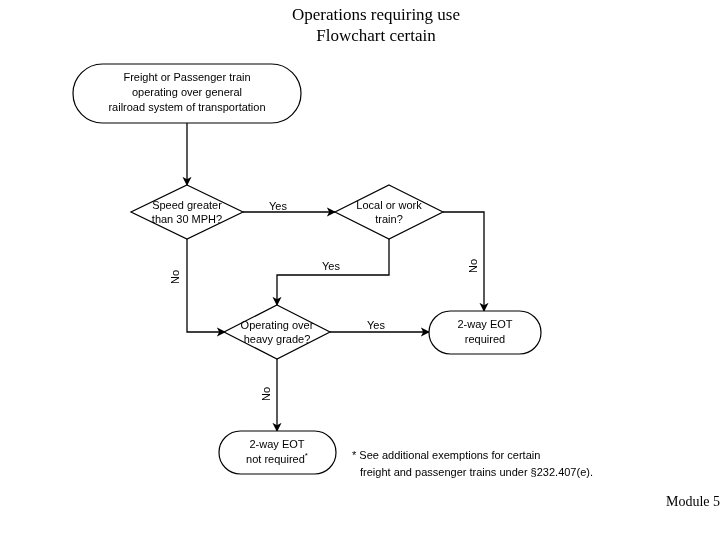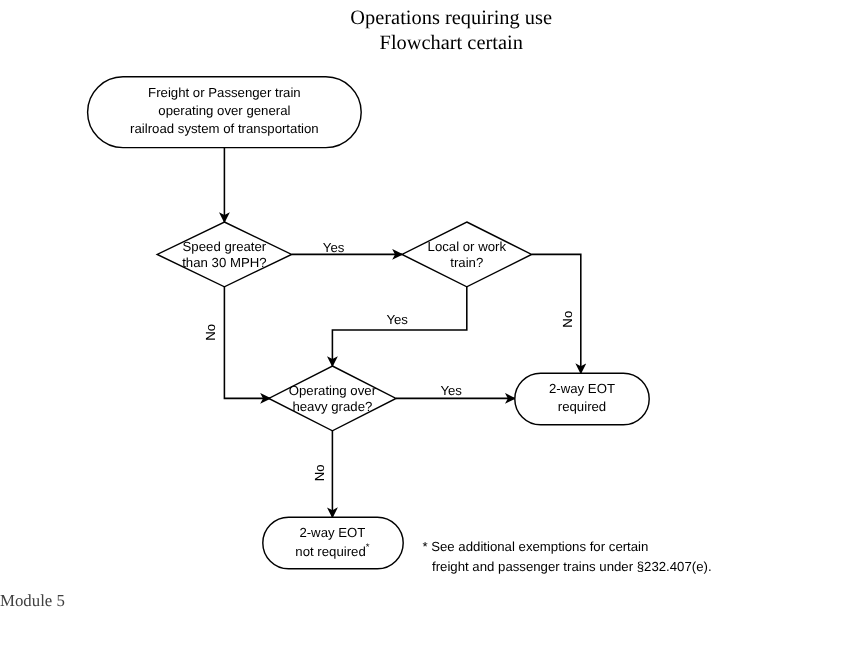--- a/index.html
+++ b/index.html
@@ -28,24 +28,24 @@
     padding-left: 16px;
   }
   .title-line {
     display: block;
   }
   .footer-text {
     position: absolute;
     left: 0;
     top: 494px;
     width: 720px;
-    text-align: left;
+    text-align: right;
     font-family: "Liberation Serif", serif;
     font-size: 14px;
-    color: #404040;
+    color: #000000;
   }
   svg.diagram {
     position: absolute;
     left: 0;
     top: 0;
     width: 720px;
     height: 540px;
   }
   .shape {
     fill: #ffffff;

